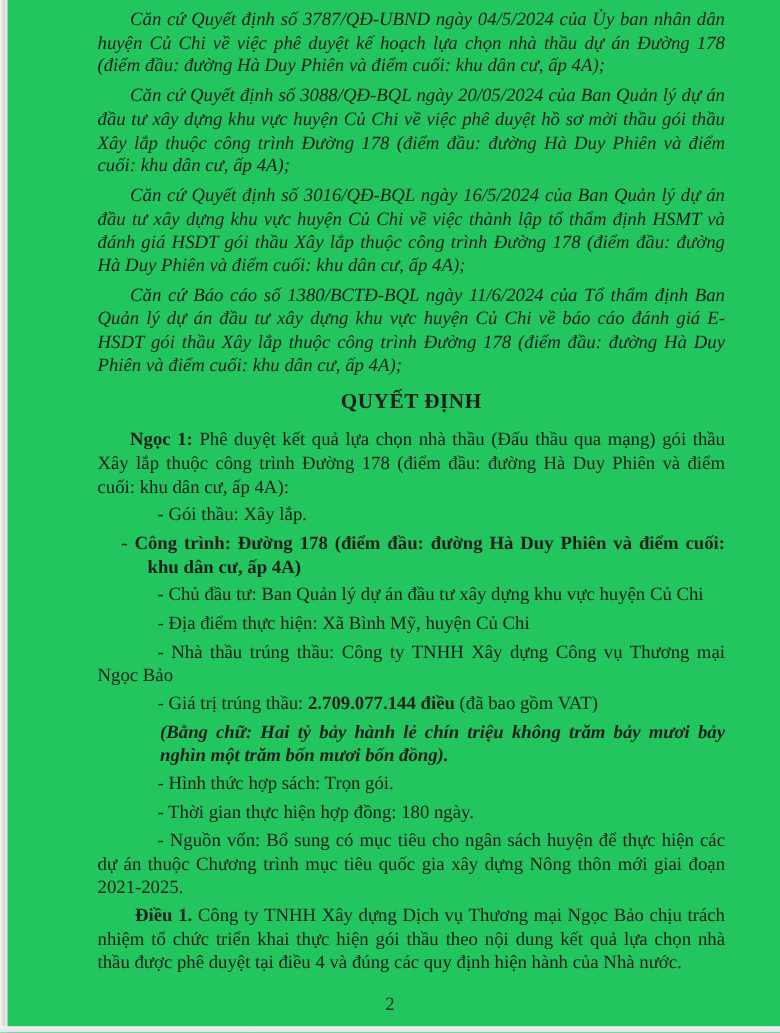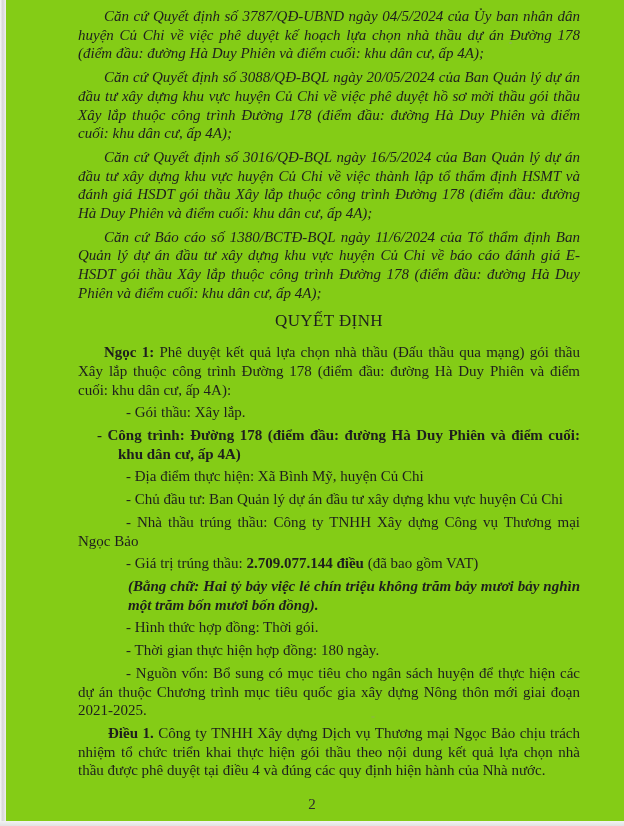--- a/index.html
+++ b/index.html
@@ -4,21 +4,21 @@
 <style>
   html, body { margin: 0; padding: 0; }
   body {
     width: 624px; height: 826px;
     background: #ffffff;
     font-family: "Liberation Serif", "DejaVu Serif", serif;
   }
   .page {
     position: relative;
     width: 624px; height: 826px;
-    background: #84cc16;
+    background: #22c55e;
     overflow: hidden;
     color: #1e1e1e;
   }
   .edge-left {
     position: absolute; left: 0; top: 0;
     width: 6px; height: 826px;
     background: linear-gradient(90deg, #f7f7f7 0%, #d6d6d6 45%, #efefef 100%);
   }
   .edge-bottom {
     position: absolute; left: 0; bottom: 0;
@@ -38,21 +38,21 @@
     line-height: 18.7px;
   }
   p { margin: 0 0 4px 0; text-align: justify; }
 
   .preamble p {
     font-style: italic;
     text-indent: 26px;
     margin-bottom: 5px;
   }
   .heading {
-    font-weight: normal;
+    font-weight: bold;
     font-style: normal;
     text-align: center;
     font-size: 17px;
     letter-spacing: .4px;
     margin: 9px 0 13px 0;
   }
   .article { text-indent: 26px; }
   .article b { font-weight: bold; }
 
   .item { text-indent: 48px; }
@@ -93,31 +93,31 @@
     </div>
 
     <p class="heading">QUYẾT ĐỊNH</p>
 
     <p class="article"><b>Ngọc 1:</b><span> Phê duyệt kết quả lựa chọn nhà thầu (Đấu thầu qua mạng) gói thầu Xây lắp thuộc công trình Đường 178 (điểm đầu: đường Hà Duy Phiên và điểm cuối: khu dân cư, ấp 4A):</span></p>
 
     <p class="item">- Gói thầu: Xây lắp.</p>
 
     <p class="item-congtrinh">- Công trình: Đường 178 (điểm đầu: đường Hà Duy Phiên và điểm cuối: khu dân cư, ấp 4A)</p>
 
+    <p class="item">- Chủ đầu tư: Ban Quản lý dự án đầu tư xây dựng khu vực huyện Củ Chi</p>
+
     <p class="item">- Địa điểm thực hiện: Xã Bình Mỹ, huyện Củ Chi</p>
-
-    <p class="item">- Chủ đầu tư: Ban Quản lý dự án đầu tư xây dựng khu vực huyện Củ Chi</p>
 
     <p class="item">- Nhà thầu trúng thầu: Công ty TNHH Xây dựng Công vụ Thương mại Ngọc Bảo</p>
 
     <p class="item"><span>- Giá trị trúng thầu: </span><b>2.709.077.144 điều</b><span> (đã bao gồm VAT)</span></p>
 
-    <p class="bangchu">(Bằng chữ: Hai tỷ bảy việc lẻ chín triệu không trăm bảy mươi bảy nghìn một trăm bốn mươi bốn đồng).</p>
+    <p class="bangchu">(Bằng chữ: Hai tỷ bảy hành lẻ chín triệu không trăm bảy mươi bảy nghìn một trăm bốn mươi bốn đồng).</p>
 
-    <p class="item">- Hình thức hợp đồng: Thời gói.</p>
+    <p class="item">- Hình thức hợp sách: Trọn gói.</p>
 
     <p class="item">- Thời gian thực hiện hợp đồng: 180 ngày.</p>
 
     <p class="item">- Nguồn vốn: Bổ sung có mục tiêu cho ngân sách huyện để thực hiện các dự án thuộc Chương trình mục tiêu quốc gia xây dựng Nông thôn mới giai đoạn 2021-2025.</p>
 
     <p class="article article2"><b>Điều 1.</b><span> Công ty TNHH Xây dựng Dịch vụ Thương mại Ngọc Bảo chịu trách nhiệm tổ chức triển khai thực hiện gói thầu theo nội dung kết quả lựa chọn nhà thầu được phê duyệt tại điều 4 và đúng các quy định hiện hành của Nhà nước.</span></p>
 
   </div>
 
   <div class="pagenum">2</div>

